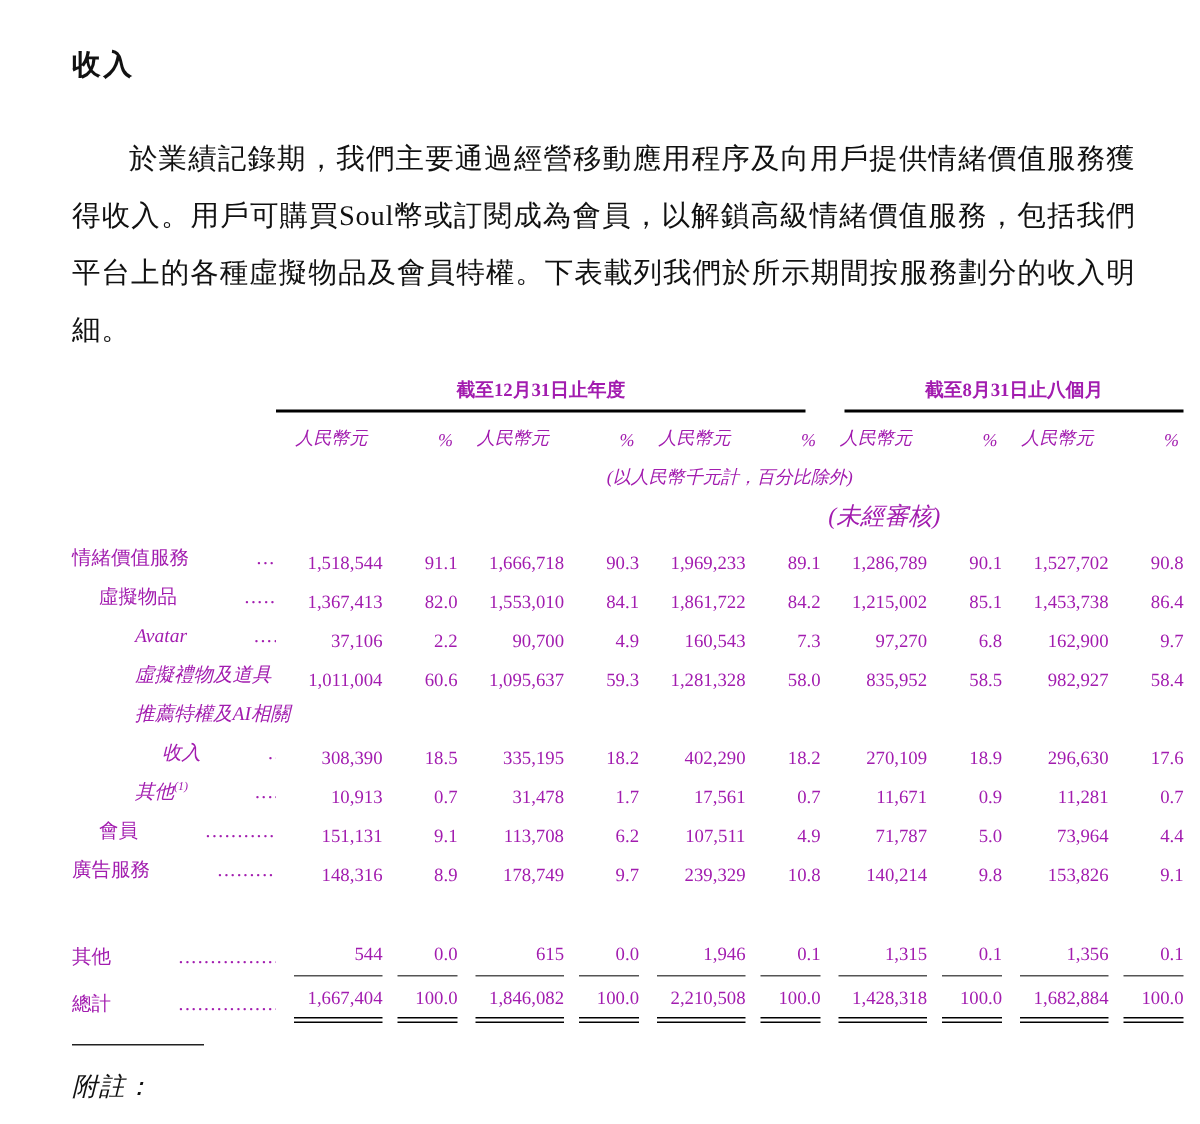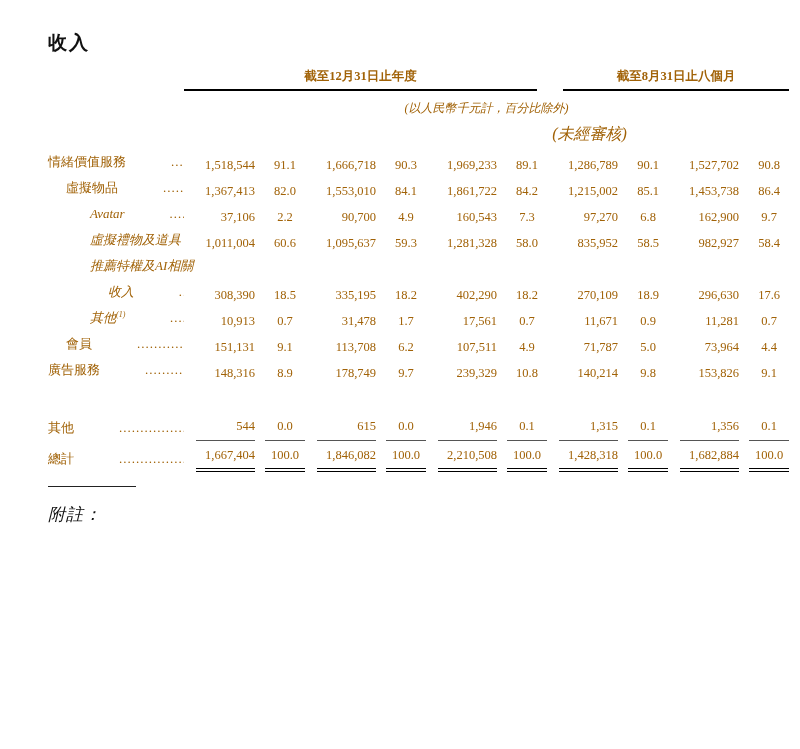--- a/index.html
+++ b/index.html
@@ -30,21 +30,21 @@
     text-indent: 38px;
     letter-spacing: 0.5px;
   }
   
   table.rev {
     border-collapse: collapse;
     table-layout: fixed;
     width: 741px;
     margin-top: 12px;
     font-size: 13px;
-    color: #a16207;
+    color: #a21caf;
   }
   col.lblc { width: 136px; }
   col.numc { width: 71px; }
   col.pctc { width: 50px; }
   td { padding: 0; vertical-align: bottom; }
 
   tr.grp td .gline {
     font-weight: bold;
     font-size: 12.5px;
     text-align: center;
@@ -82,21 +82,21 @@
     font-style: italic;
     font-size: 16px;
     padding-top: 7px;
     padding-bottom: 4px;
   }
   tr.unaud td.shift { padding-right: 36px; }
 
   tbody td { height: 26px; line-height: 26px; font-size: 12.5px; }
   tbody td.lbl { font-size: 13px; white-space: nowrap; }
   tbody td.num .cell { margin-left: 12px; text-align: right; }
-  tbody td.pct .cell { margin-left: 10px; text-align: center; }
+  tbody td.pct .cell { margin-left: 10px; text-align: right; }
   .cell { line-height: 20px; }
   .rule-s { border-bottom: 1px solid #555; padding-bottom: 4px; margin-top: 33px; }
   .rule-d { border-bottom: 4px double #000; padding-bottom: 3px; }
   tr.has-dbl td { padding-top: 4px; }
 
   .lblwrap { display: flex; align-items: baseline; white-space: nowrap; gap: 45px; }
   .dots { flex: 1; min-width: 0; overflow: hidden; }
   .dots::after { content: "........................................................"; letter-spacing: 1px; }
   .ind0 { padding-left: 0; }
   .ind1 { padding-left: 18px; }
@@ -120,20 +120,21 @@
     letter-spacing: 1px;
   }
 </style>
 </head>
 <body>
 
 <div class="page">
 
   <h1 class="doc-title">收入</h1>
 
+  <p class="intro">於業績記錄期，我們主要通過經營移動應用程序及向用戶提供情緒價值服務獲得收入。用戶可購買Soul幣或訂閱成為會員，以解鎖高級情緒價值服務，包括我們平台上的各種虛擬物品及會員特權。下表載列我們於所示期間按服務劃分的收入明細。</p>
 
   <table class="rev">
     <colgroup>
       <col class="lblc">
       <col class="numc">
         <col class="pctc">
       <col class="numc">
         <col class="pctc">
       <col class="numc">
         <col class="pctc">
@@ -145,20 +146,33 @@
     <thead>
       <tr class="grp">
         <td></td>
         <td colspan="6">
           <div class="gline g1">截至12月31日止年度</div>
         </td>
         <td colspan="4">
           <div class="gline g2">截至8月31日止八個月</div>
         </td>
       </tr>
+      <tr class="units">
+        <td></td>
+        <td class="cur">人民幣元</td>
+        <td class="pcth">%</td>
+        <td class="cur">人民幣元</td>
+        <td class="pcth">%</td>
+        <td class="cur">人民幣元</td>
+        <td class="pcth">%</td>
+        <td class="cur">人民幣元</td>
+        <td class="pcth">%</td>
+        <td class="cur">人民幣元</td>
+        <td class="pcth">%</td>
+      </tr>
       <tr class="noter">
         <td></td>
         <td colspan="10">(以人民幣千元計，百分比除外)</td>
       </tr>
       <tr class="unaud">
         <td colspan="7"></td>
         <td colspan="2" class="shift">(未經審核)</td>
         <td colspan="2"></td>
       </tr>
     </thead>

